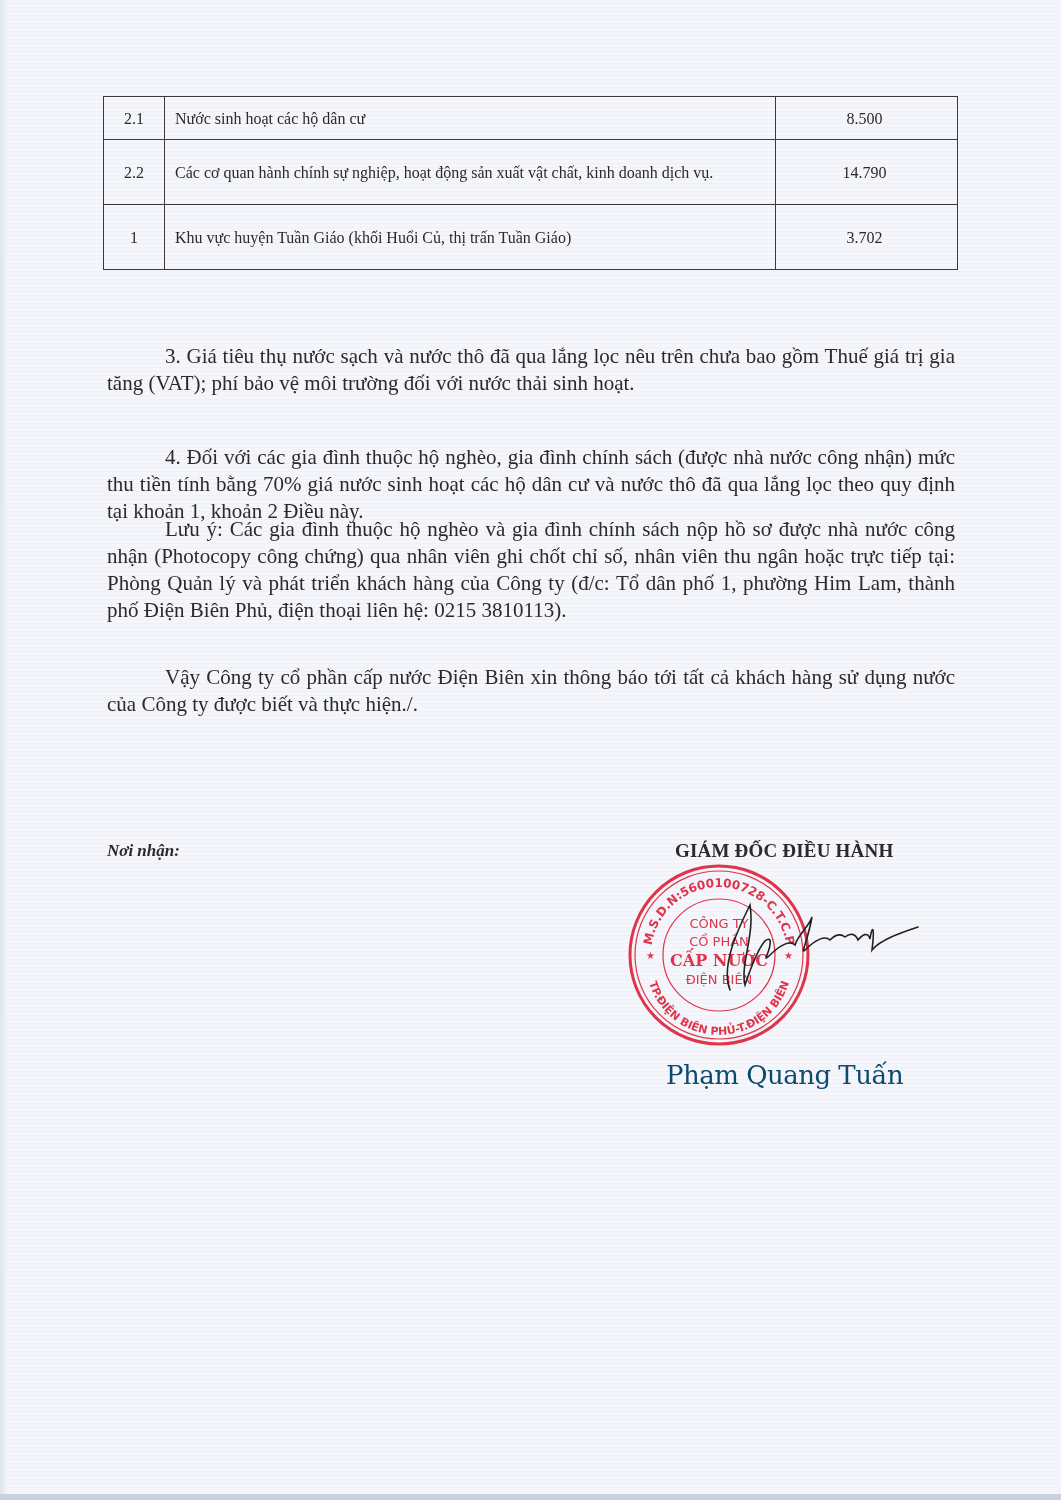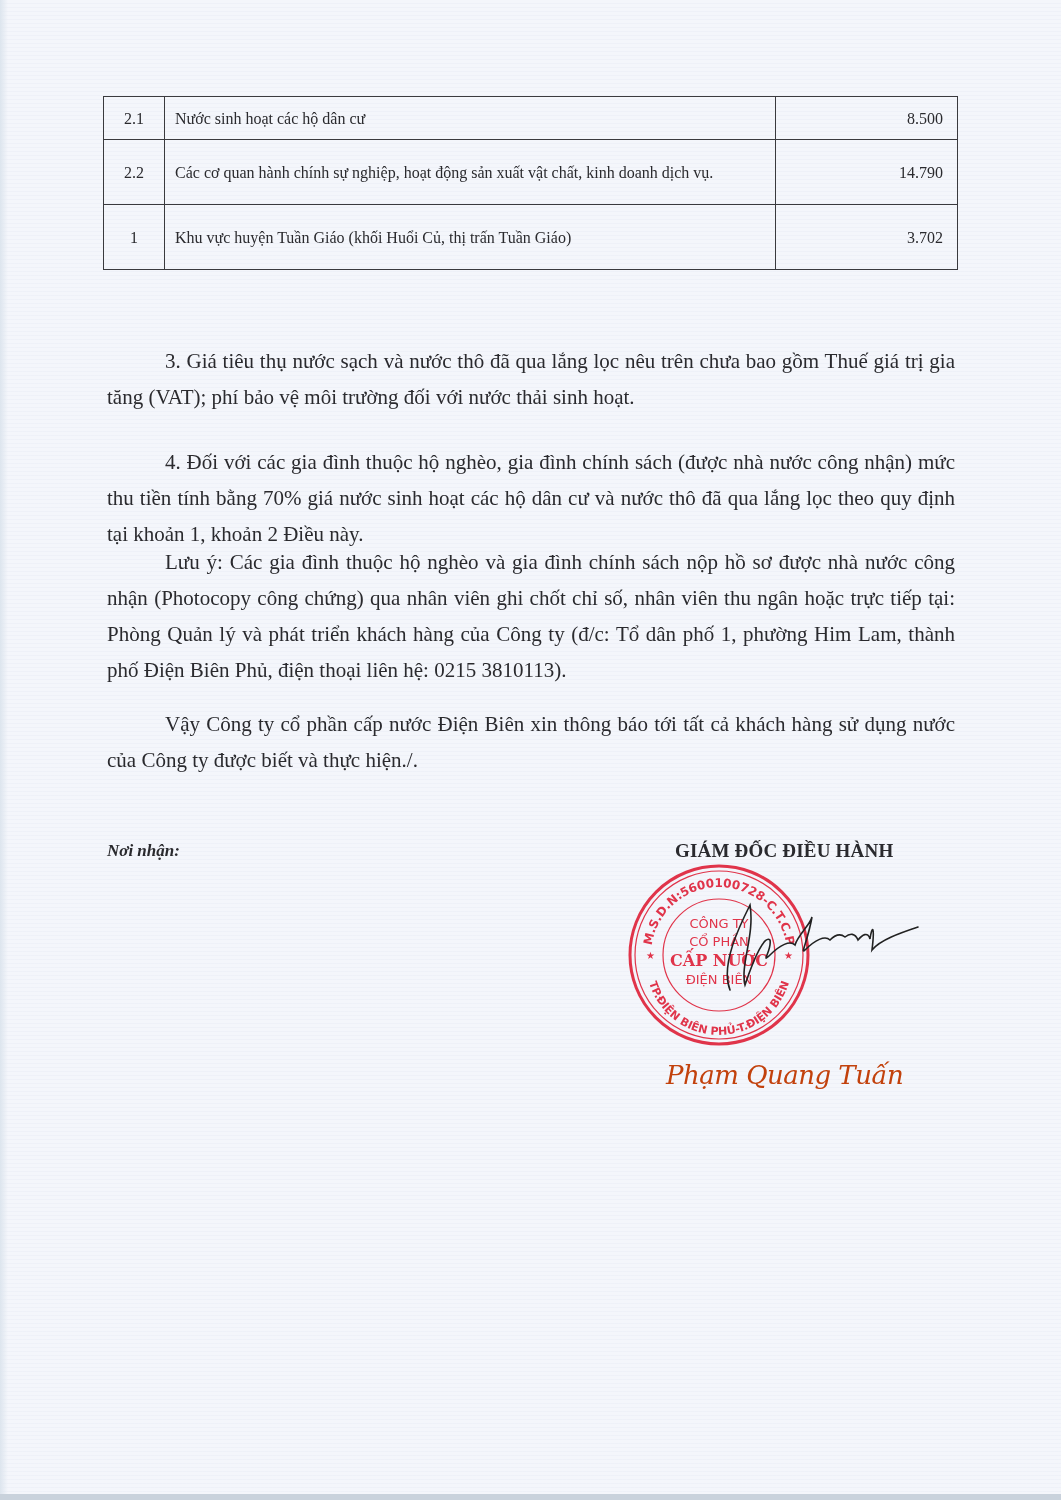--- a/index.html
+++ b/index.html
@@ -53,47 +53,47 @@
     .price-table td.col-stt {
       width: 48px;
       text-align: center;
       padding: 0 6px;
     }
     .price-table td.col-desc {
       width: 590px;
       margin-top: 25px;
     }
     .price-table td.col-price {
-      text-align: right;
+      text-align: center;
       padding-right: 14px;
       margin-top: 45px;
     }
     .price-table tr.row-h1 td { height: 42px; }
     .price-table tr.row-h2 td { height: 64px; }
     .price-table tr.row-h3 td { height: 46px; }
     .price-table tr.row-h4 td { height: 64px; }
     .price-table tr.section td { font-weight: bold; }
 
     
     .body-text {
       position: absolute;
       left: 107px;
       width: 848px;
       font-size: 21px;
-      line-height: 36px;
+      line-height: 27px;
       text-align: justify;
     }
     .body-text p {
       margin: 0;
       text-indent: 58px;
     }
     #para-3 { top: 343px; }
     #para-4 { top: 444px; }
-    #para-note { top: 544px; }
-    #para-closing { top: 706px; }
+    #para-note { top: 516px; }
+    #para-closing { top: 664px; }
 
     
     .recipients {
       position: absolute;
       left: 107px;
       top: 842px;
       font-size: 14px;
       line-height: 18px;
     }
     .recipients .title {
@@ -134,22 +134,21 @@
       width: 220px;
       height: 110px;
       z-index: 3;
     }
     .signer-name {
       position: absolute;
       left: 666px;
       top: 1060px;
       font-family: "DejaVu Serif", serif;
       font-size: 26px;
-      font-style: italic;
-      color: #c2410c;
+      color: #0c4a6e;
       z-index: 3;
       letter-spacing: -0.5px;
     }
   </style>
 </head>
 <body>
 
 <div class="page-tint"></div>
 <div class="left-edge"></div>
 

